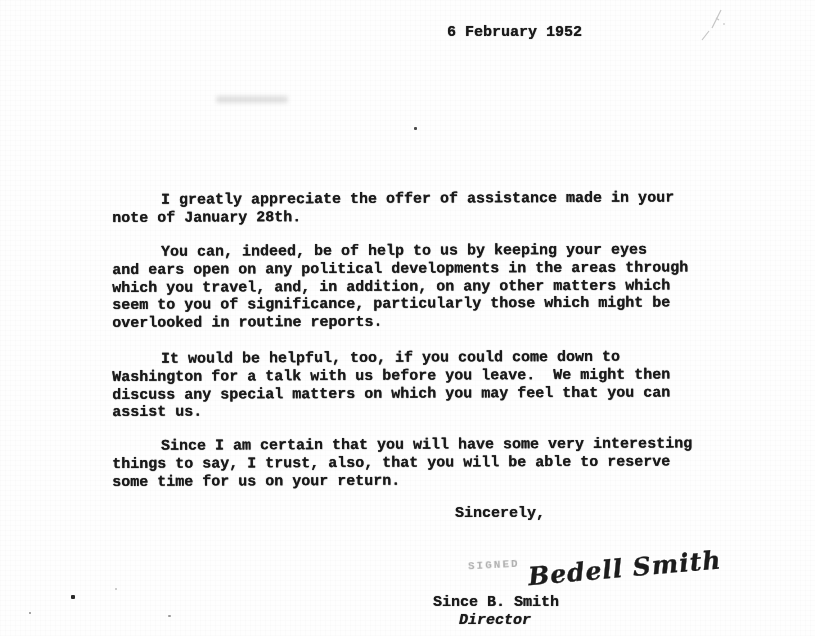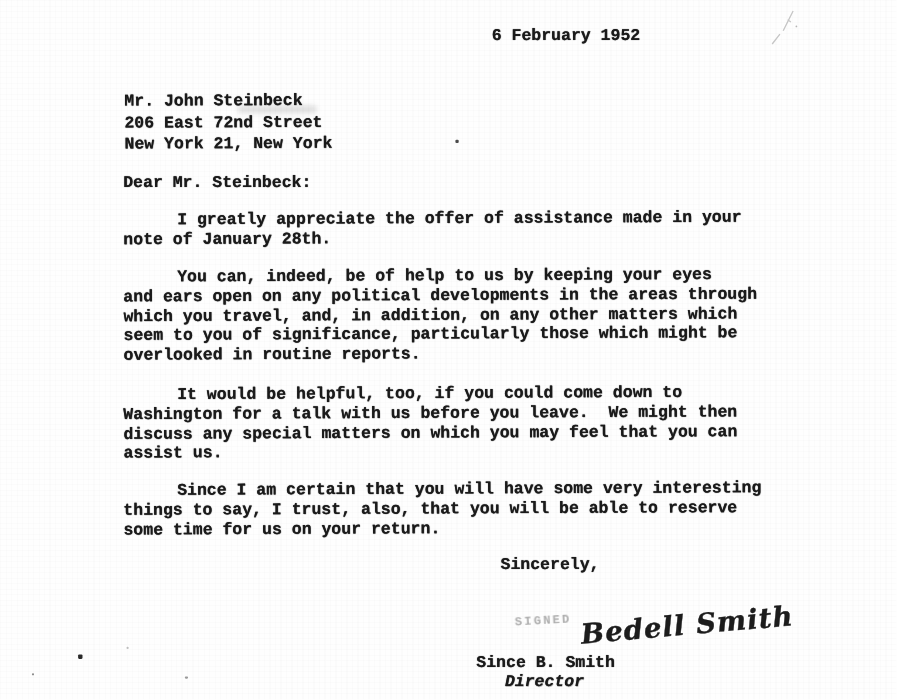--- a/index.html
+++ b/index.html
@@ -65,29 +65,23 @@
   .speck5{left:414px;top:127px;width:3px;height:3px;background:#4a4a4a;}
   .pencil-mark{left:688px;top:4px;}
 </style>
 </head>
 <body>
 
 <div class="page">
 
   <div class="abs line date">6 February 1952</div>
 
-  <div class="abs recipient">
-    <div class="line">Mr. John Steinbeck</div>
-    <div class="line">206 East 72nd Street</div>
-    <div class="line">New York 21, New York</div>
-  </div>
 
   <div class="abs smudge"></div>
 
-  <div class="abs line salutation">Dear Mr. Steinbeck:</div>
 
   <div class="abs para p1">
     <div class="line indent">I greatly appreciate the offer of assistance made in your</div>
     <div class="line">note of January 28th.</div>
   </div>
 
   <div class="abs para p2">
     <div class="line indent">You can, indeed, be of help to us by keeping your eyes</div>
     <div class="line">and ears open on any political developments in the areas through</div>
     <div class="line">which you travel, and, in addition, on any other matters which</div>

